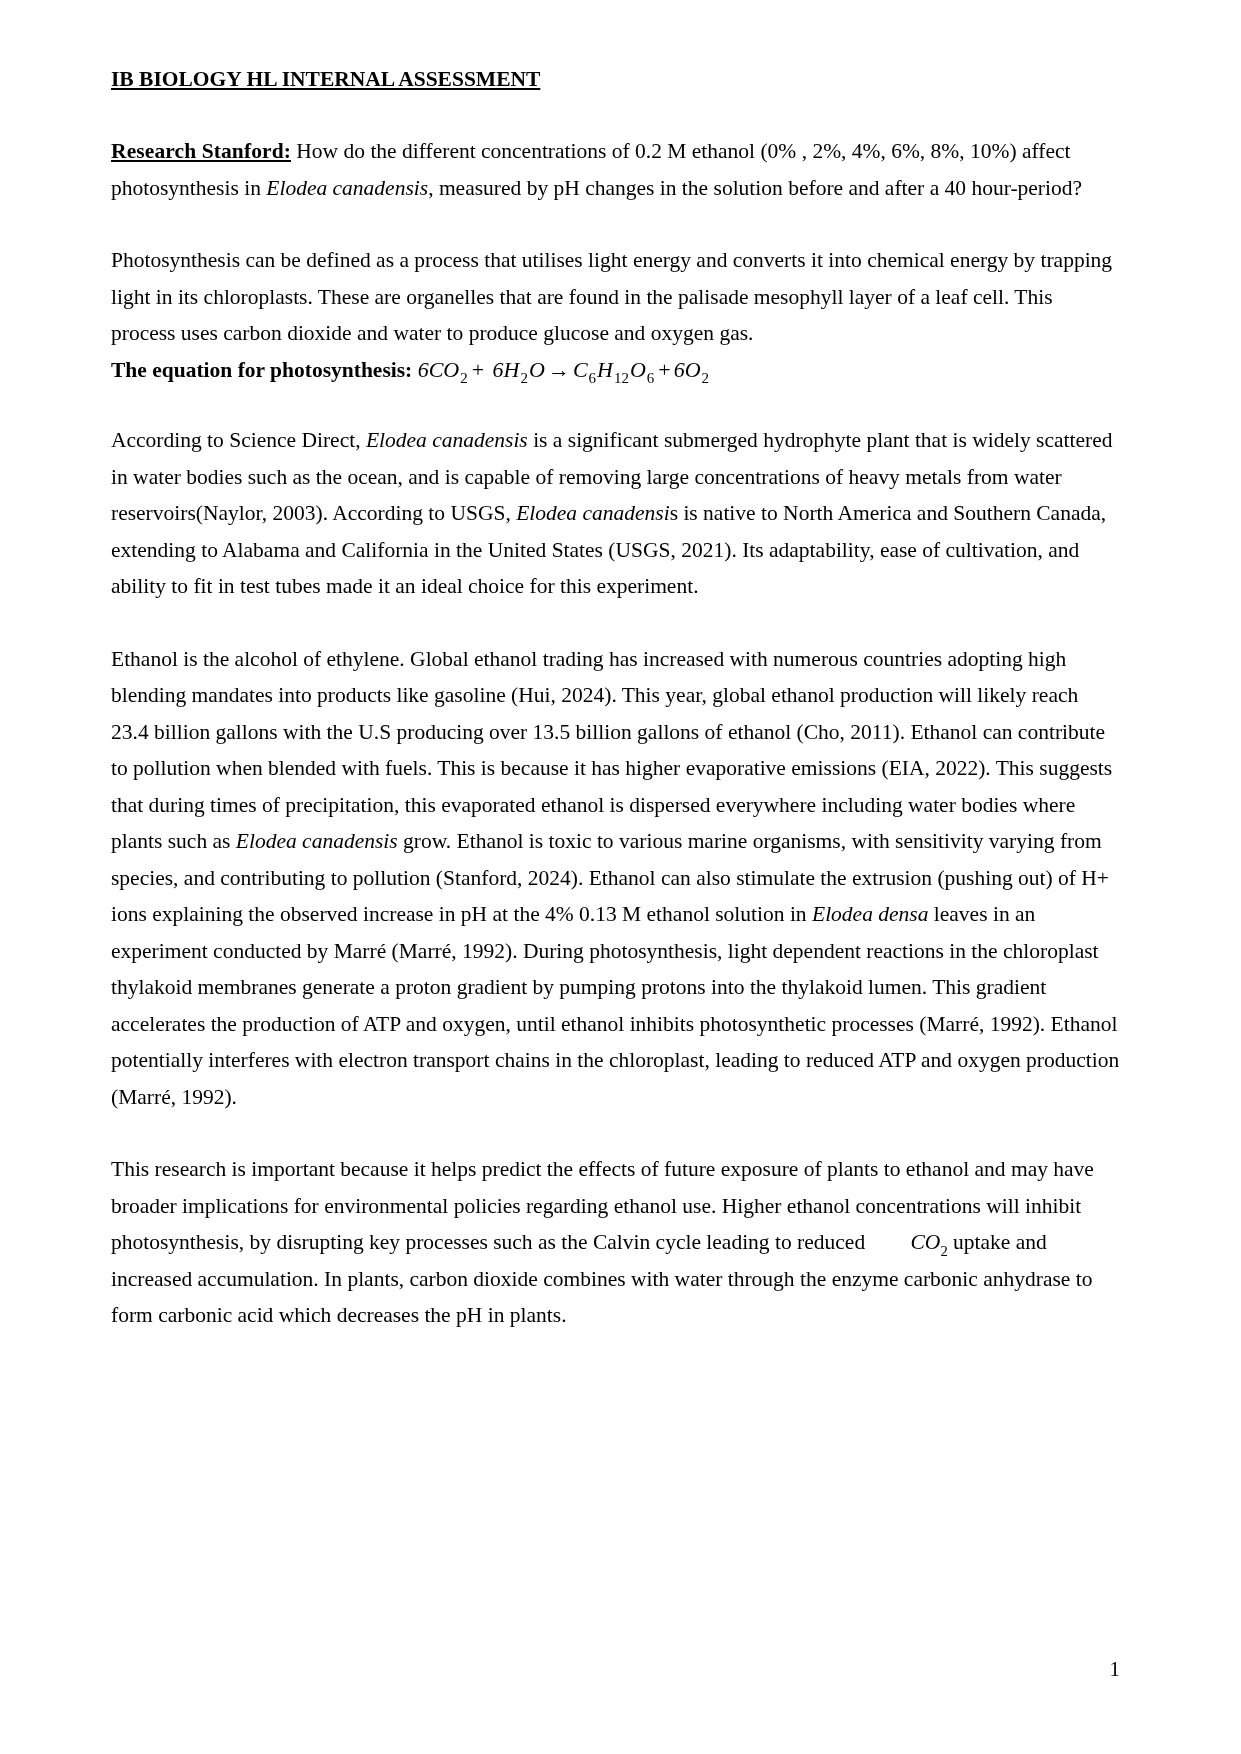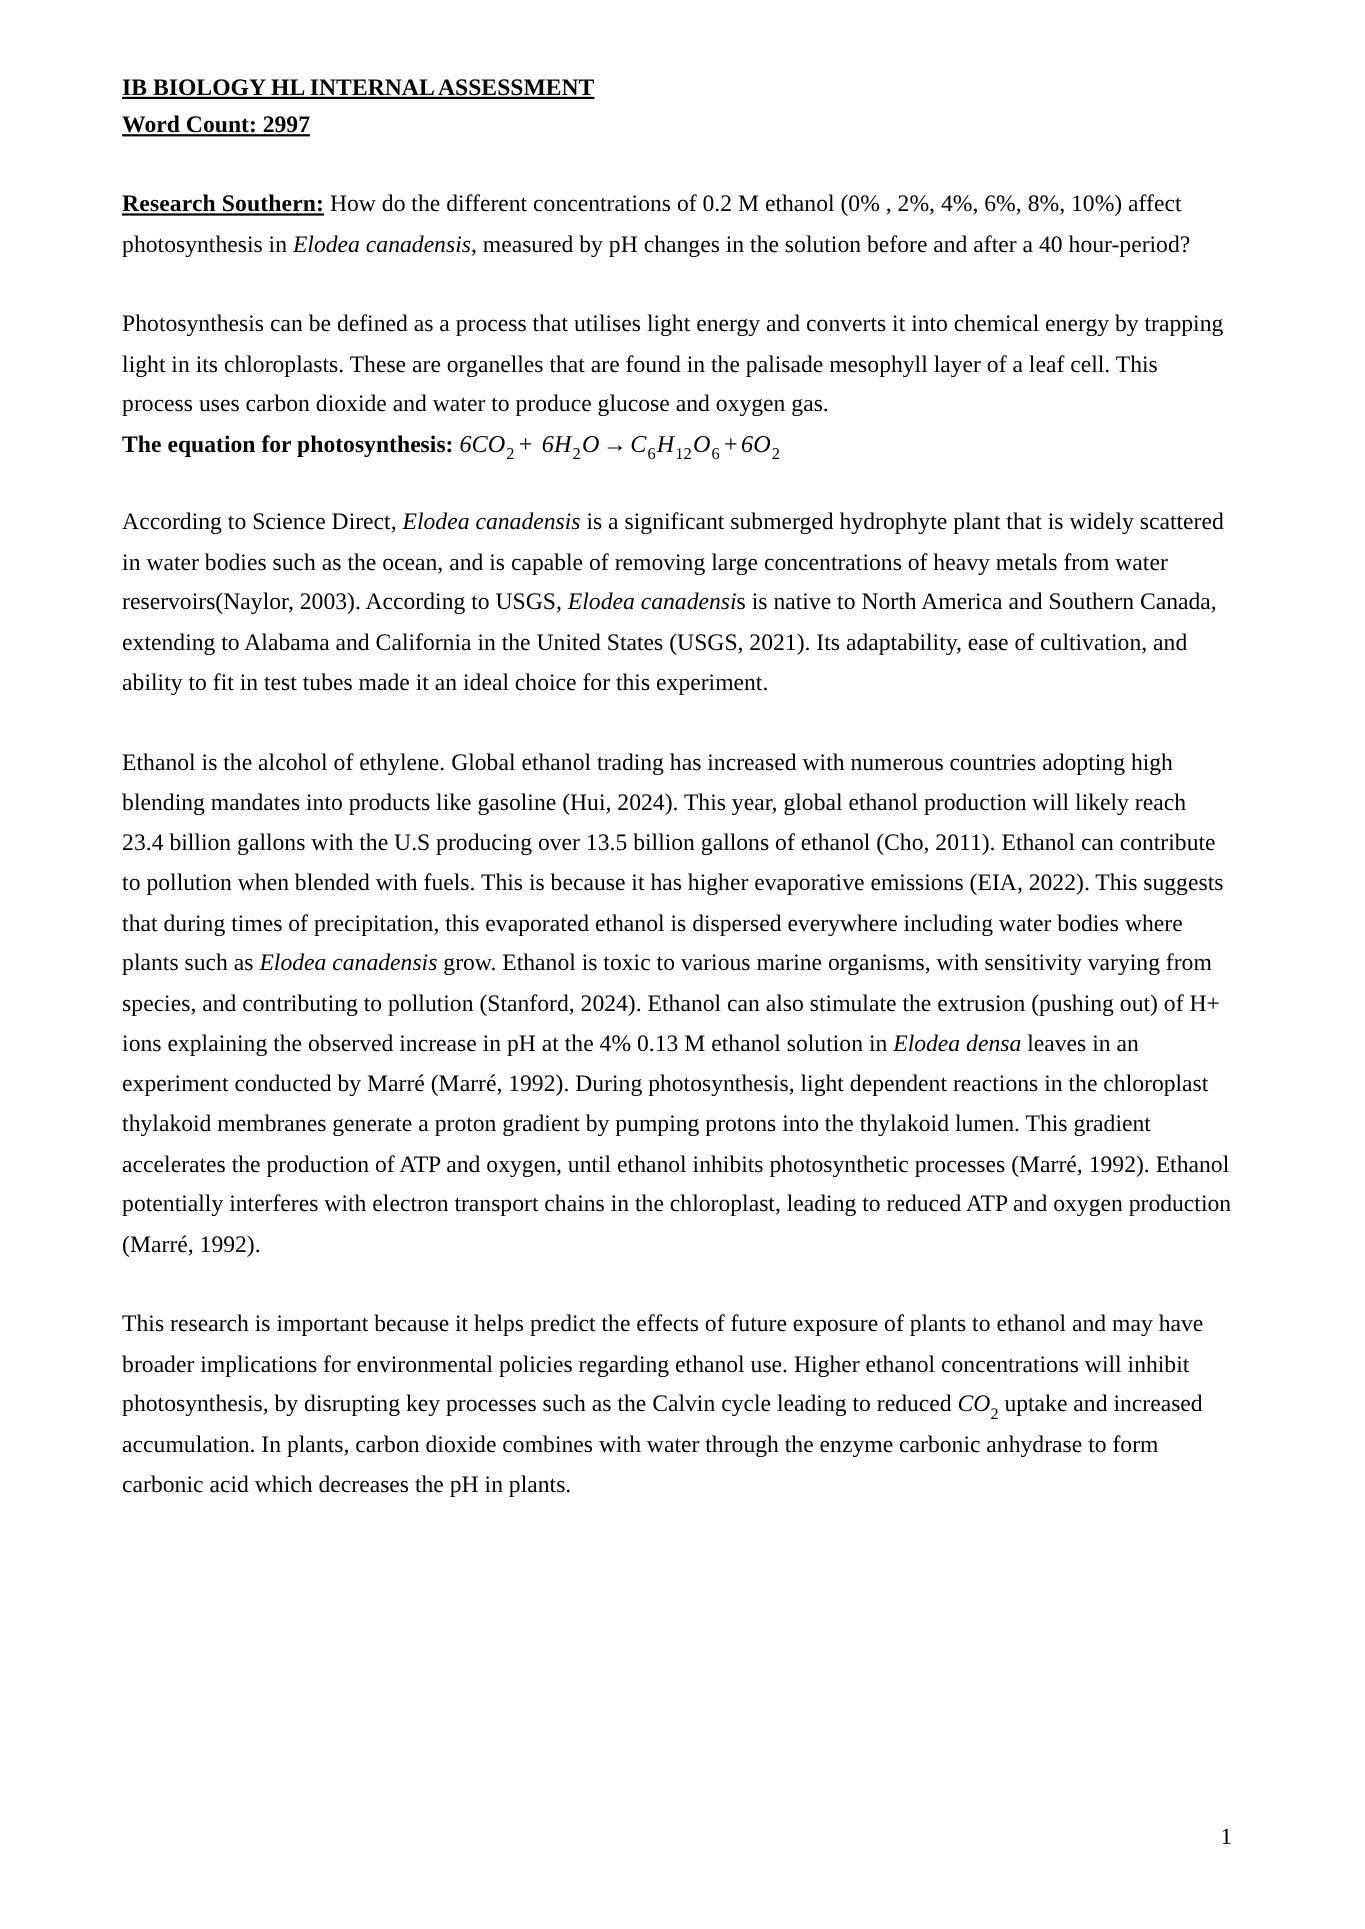--- a/index.html
+++ b/index.html
@@ -89,43 +89,43 @@
     position: absolute;
     right: 121px;
     bottom: 74px;
     font-size: 21px;
     line-height: 21px;
     font-family: "Liberation Serif", "DejaVu Serif", serif;
   }
   .inline-math {
     font-style: italic;
     white-space: nowrap;
+    margin-left: 40px;
   }
   .inline-math sub {
     font-style: normal;
     font-size: 0.68em;
     vertical-align: -0.45em;
     line-height: 0;
   }
 </style>
 </head>
 <body>
 
 <div class="page">
 
   <div class="doc-body">
 
     <div class="title-line">
       <div><span class="u">IB BIOLOGY HL INTERNAL ASSESSMENT</span></div>
-      <div><span class="u">Word Count: 2997</span></div>
     </div>
 
     <div class="gap-lg"></div>
 
-    <p class="para"><span class="hd">Research Southern:</span><span> How do the different concentrations of 0.2 M ethanol (0% , 2%, 4%, 6%, 8%, 10%) affect photosynthesis in </span><i class="sp">Elodea canadensis</i><span>, measured by pH changes in the solution before and after a 40 hour-period?</span></p>
+    <p class="para"><span class="hd">Research Stanford:</span><span> How do the different concentrations of 0.2 M ethanol (0% , 2%, 4%, 6%, 8%, 10%) affect photosynthesis in </span><i class="sp">Elodea canadensis</i><span>, measured by pH changes in the solution before and after a 40 hour-period?</span></p>
 
     <div class="gap-md"></div>
 
 
     <p class="para">Photosynthesis can be defined as a process that utilises light energy and converts it into chemical energy by trapping light in its chloroplasts. These are organelles that are found in the palisade mesophyll layer of a leaf cell. This process uses carbon dioxide and water to produce glucose and oxygen gas.</p>
 
     <p class="eqline"><span class="eqlabel">The equation for photosynthesis:</span><span>&nbsp;</span><span class="math"><span>6</span><span>CO</span><sub>2</sub><span class="op">+</span><span>&nbsp;</span><span>6</span><span>H</span><sub>2</sub><span>O</span><span class="op">→</span><span>C</span><sub>6</sub><span>H</span><sub>12</sub><span>O</span><sub>6</sub><span class="op">+</span><span>6</span><span>O</span><sub>2</sub></span></p>
 
     <div class="gap-sm"></div>
 

